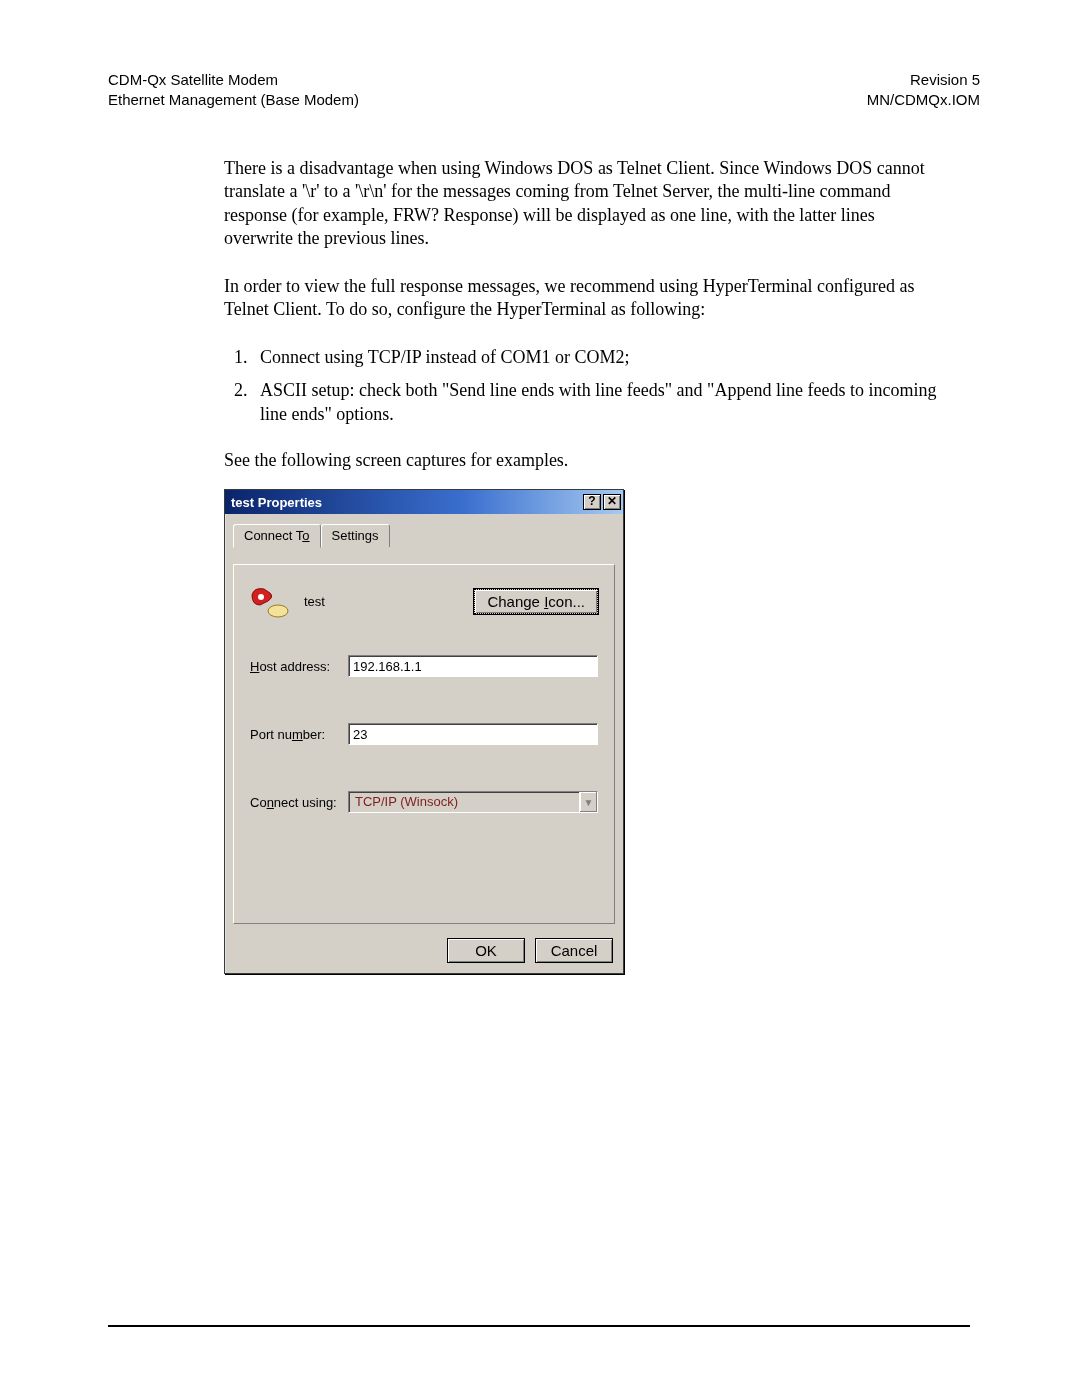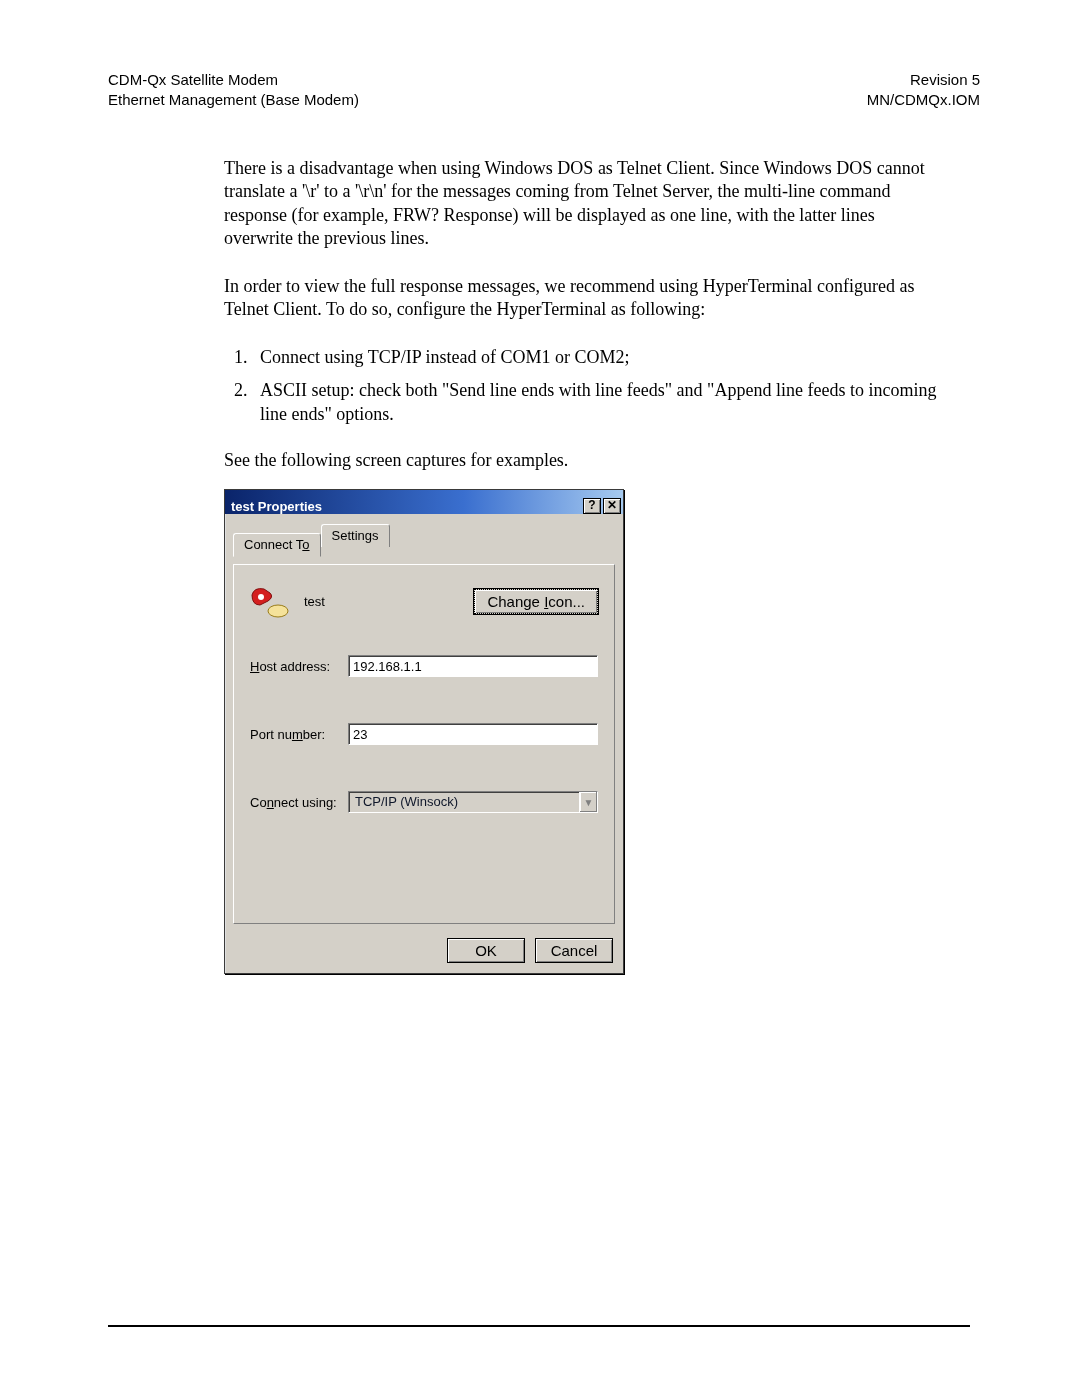--- a/index.html
+++ b/index.html
@@ -48,21 +48,21 @@
     margin-left: 116px;
     background: #d4d0c8;
     border: 1px solid #3a3a3a;
     box-shadow: 1px 1px 0 #000, inset 1px 1px 0 #dfe0e0;
     font-family: Tahoma, Arial, sans-serif;
     font-size: 13px;
     color: #000;
   }
   .titlebar {
     display: flex;
-    align-items: flex-end;
+    align-items: center;
     height: 24px;
     background: linear-gradient(to right, #0a246a 0%, #3a6fcf 60%, #a6caf0 100%);
     color: #fff;
     font-weight: bold;
     padding: 0 2px 0 6px;
   }
   .titlebar .title { flex: 1; }
   .titlebar-btn {
     width: 18px;
     height: 16px;
@@ -72,21 +72,21 @@
     box-shadow: inset 1px 1px 0 #fff, inset -1px -1px 0 #808080;
     color: #000;
     font-weight: bold;
     font-size: 12px;
     line-height: 13px;
     text-align: center;
     font-family: Arial, sans-serif;
   }
   .tabs {
     display: flex;
-    align-items: center;
+    align-items: flex-start;
     padding: 10px 8px 0 8px;
     gap: 0;
   }
   .tab {
     padding: 3px 10px 4px 10px;
     background: #d4d0c8;
     border: 1px solid #fff;
     border-right-color: #808080;
     border-bottom: none;
     border-radius: 3px 3px 0 0;
@@ -168,21 +168,21 @@
     height: 22px;
     border: 1px solid #808080;
     border-right-color:#fff;
     border-bottom-color:#fff;
     box-shadow: inset 1px 1px 0 #404040;
     background: #d4d0c8;
   }
   .select-wrap .sel-text {
     flex: 1;
     padding: 2px 6px;
-    color: #0f172a;
+    color: #7f1d1d;
   }
   .select-wrap .sel-arrow {
     width: 18px;
     background: #d4d0c8;
     border-left: 1px solid #fff;
     box-shadow: inset -1px -1px 0 #808080, inset 1px 1px 0 #fff;
     display:flex;align-items:center;justify-content:center;
     color:#808080;
     font-size:10px;
   }

